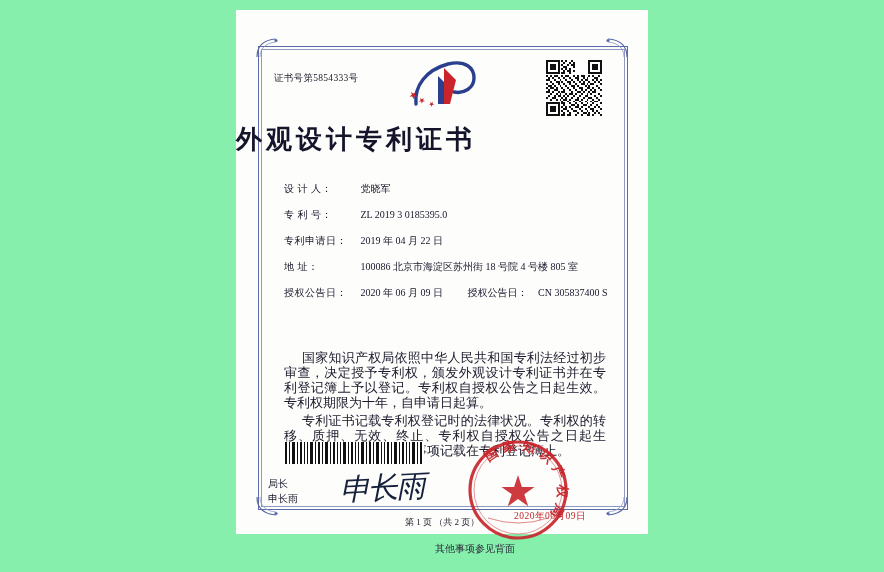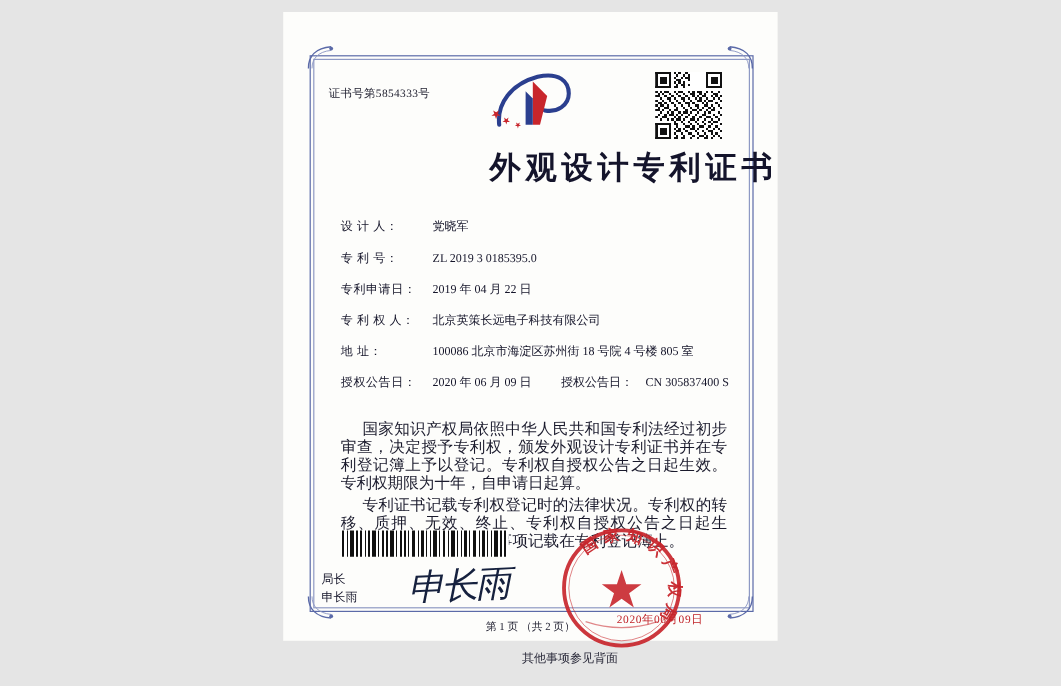--- a/index.html
+++ b/index.html
@@ -12,21 +12,21 @@
     height: 572px;
     font-family: "Liberation Serif", serif;
     color: #1a1a2e;
     overflow: hidden;
   }
 
   .page {
     position: relative;
     width: 884px;
     height: 572px;
-    background: #e5e5e5;
+    background: #86efac;
   }
 
   
   .sheet {
     position: absolute;
     left: 236px;
     top: 10px;
     width: 412px;
     height: 524px;
     background: #fdfdfb;
@@ -93,21 +93,21 @@
     color: #1c1c2c;
     white-space: nowrap;
   }
 
   
   .doc-title {
     position: absolute;
     left: 0;
     top: 112px;
     width: 412px;
-    text-align: right;
+    text-align: left;
     font-size: 26px;
     font-weight: bold;
     letter-spacing: 4px;
     color: #14142b;
     font-family: "DejaVu Sans", sans-serif;
   }
 
   
   .fields {
     position: absolute;
@@ -515,24 +515,20 @@
       </div>
       <div class="field-row">
         <span class="field-label">专 利 号：</span>
         <span class="field-value">ZL 2019 3 0185395.0</span>
       </div>
       <div class="field-row">
         <span class="field-label">专利申请日：</span>
         <span class="field-value">2019 年 04 月 22 日</span>
       </div>
       <div class="field-row">
-        <span class="field-label">专 利 权 人：</span>
-        <span class="field-value">北京英策长远电子科技有限公司</span>
-      </div>
-      <div class="field-row">
         <span class="field-label">地      址：</span>
         <span class="field-value">100086 北京市海淀区苏州街 18 号院 4 号楼 805 室</span>
       </div>
       <div class="field-row">
         <span class="field-label">授权公告日：</span>
         <span class="field-value">2020 年 06 月 09 日</span>
         <span class="field-extra-label">授权公告日：</span>
         <span class="field-extra-value">CN 305837400 S</span>
       </div>
     </div>

